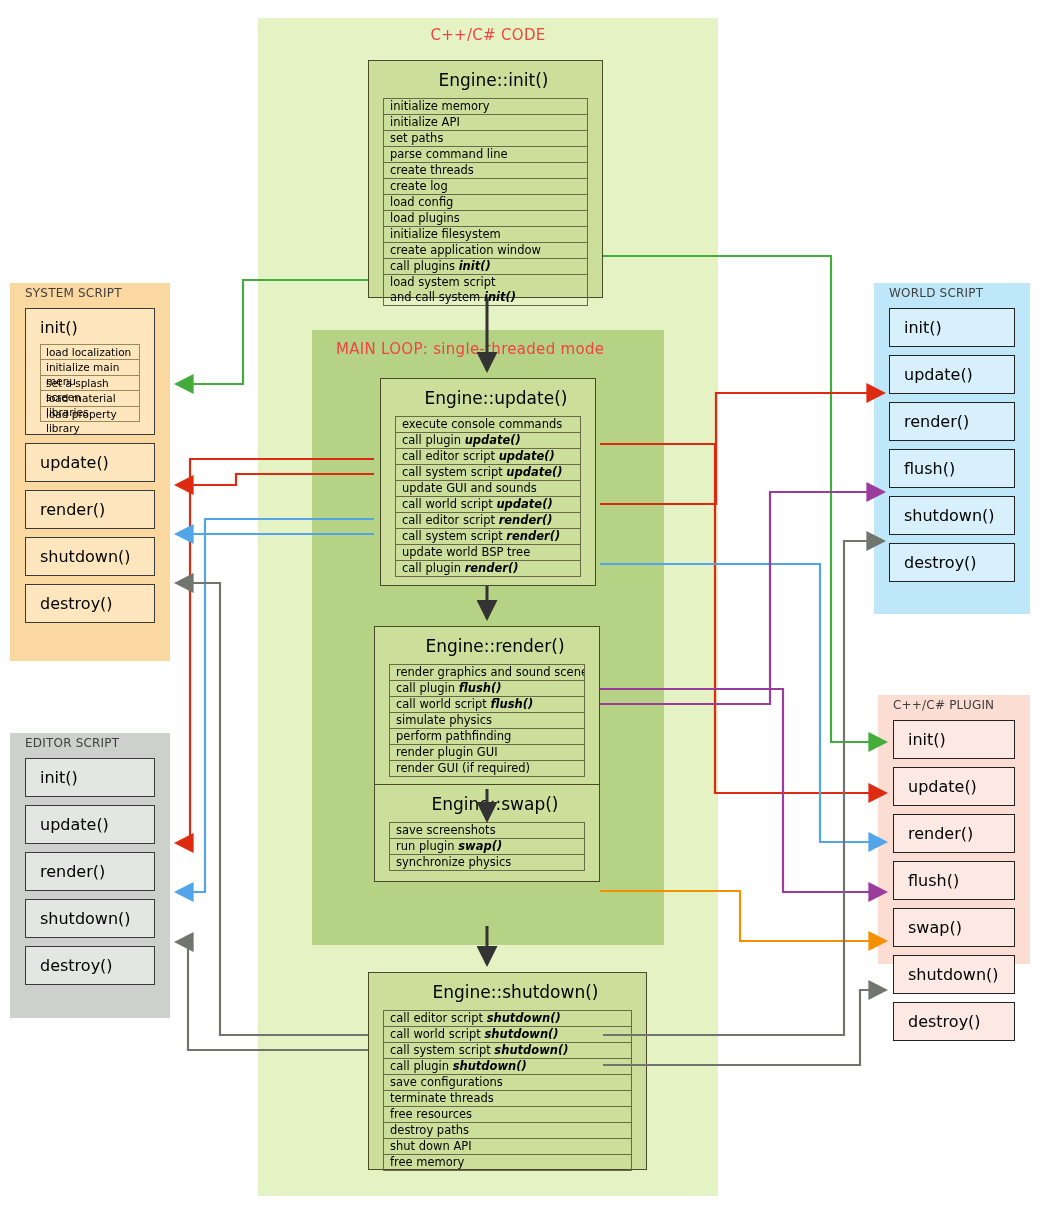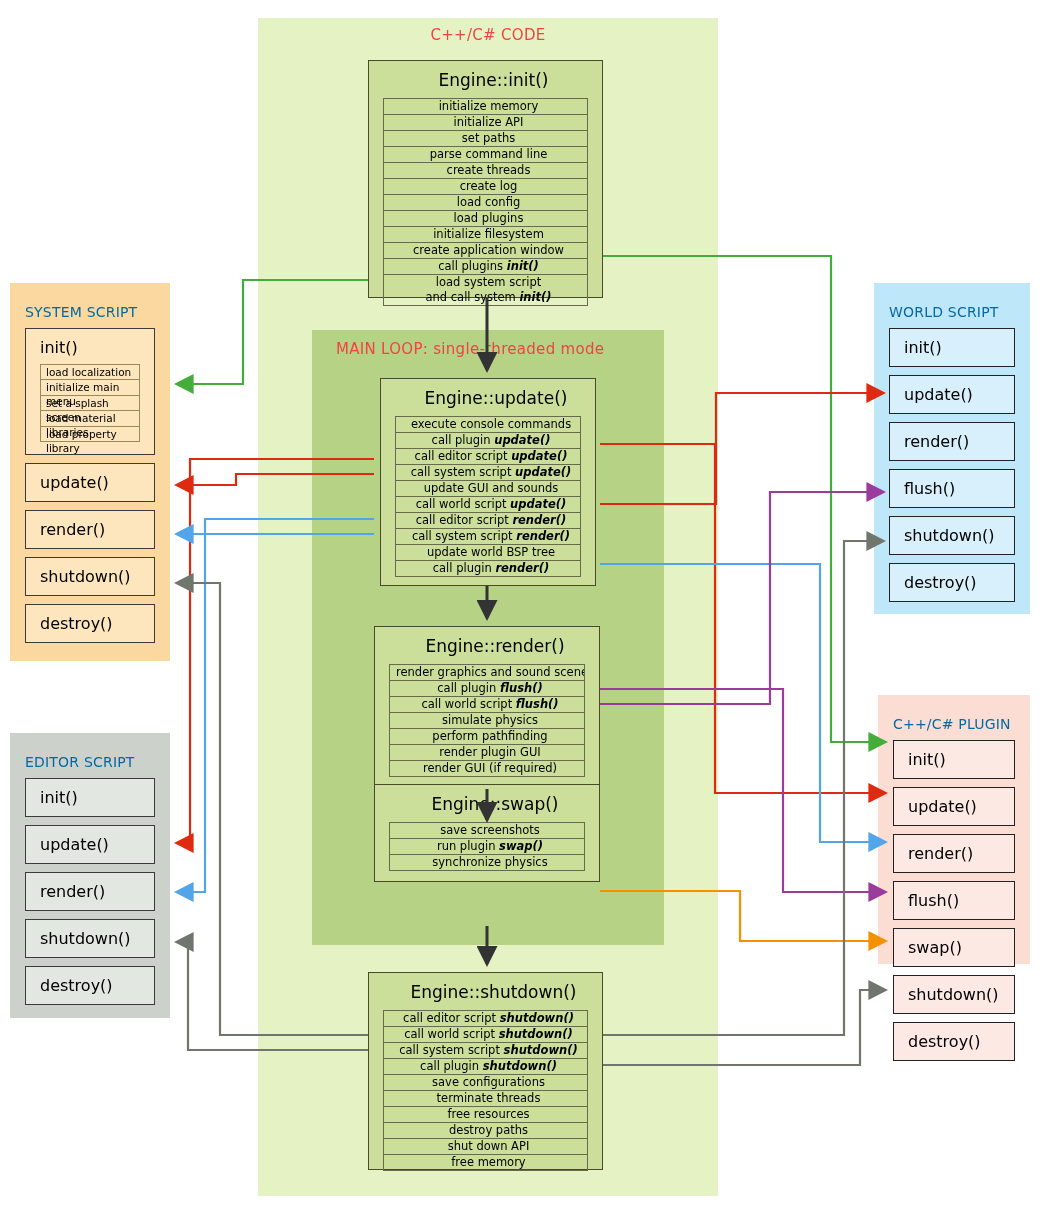--- a/index.html
+++ b/index.html
@@ -18,37 +18,37 @@
   #code-title{left:258px;top:26px;width:460px;text-align:center;}
   #mainloop-title{left:336px;top:340px;font-size:15px;}
 
   
   .engine-box{
     border:1.5px solid #4a4a2a;background:#cbdf9a;
   }
   .engine-head{
     text-align:center;font-size:17px;color:#000;padding:9px 0 8px 16px;
   }
-  .rows{margin:0 14px 27px 14px;border:1px solid #6a6a4a;border-bottom:none;text-align:center;}
+  .rows{margin:0 14px 27px 14px;border:1px solid #6a6a4a;border-bottom:none;}
   .row{
     border-bottom:1px solid #6a6a4a;font-size:11.5px;line-height:14.4px;
     padding:0 0 0 6px;color:#000;height:15px;white-space:nowrap;overflow:hidden;
   }
   .row.two{height:30px;line-height:14.5px;padding-top:0;}
   .row b{font-weight:bold;font-style:italic;}
 
   #engine-init{left:368px;top:60px;width:235px;height:238px;}
   #engine-update{left:380px;top:378px;width:216px;height:208px;}
   #engine-render{left:374px;top:626px;width:226px;height:192px;}
   #engine-swap{left:374px;top:784px;width:226px;height:98px;}
-  #engine-shutdown{left:368px;top:972px;width:235px;height:198px;}
+  #engine-shutdown{left:368px;top:972px;width:279px;height:198px;}
 
   
   .panel{border:1px solid transparent;}
-  .panel-title{font-size:14px;color:#0369a1;padding:20px 0 8px 14px;letter-spacing:.2px;}
+  .panel-title{font-size:12px;color:#404040;padding:2px 0 8px 14px;letter-spacing:.2px;}
   .api-box{
     margin:0 14px 8px 14px;border:1.5px solid #333;font-size:16px;
     color:#000;padding:9px 0 9px 14px;box-sizing:border-box;
   }
   .api-box.tall{padding-bottom:10px;}
   .sub-rows{margin:7px 14px 2px 0;border:1px solid #8a7a4a;border-bottom:none;}
   .sub-row{border-bottom:1px solid #8a7a4a;font-size:10.5px;line-height:14px;height:14.4px;padding-left:5px;}
 
   #system-script{left:10px;top:283px;width:160px;height:378px;background:#fad8a0;}
   #system-script .api-box{background:#fde6bd;border-color:#3a3a3a;}

